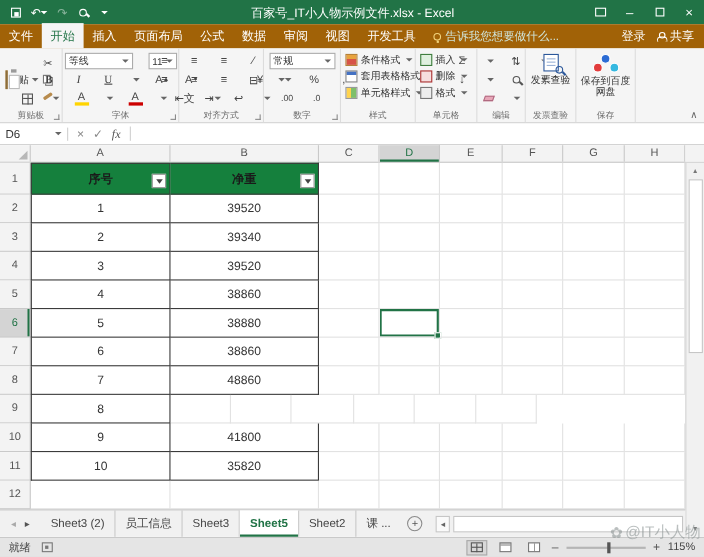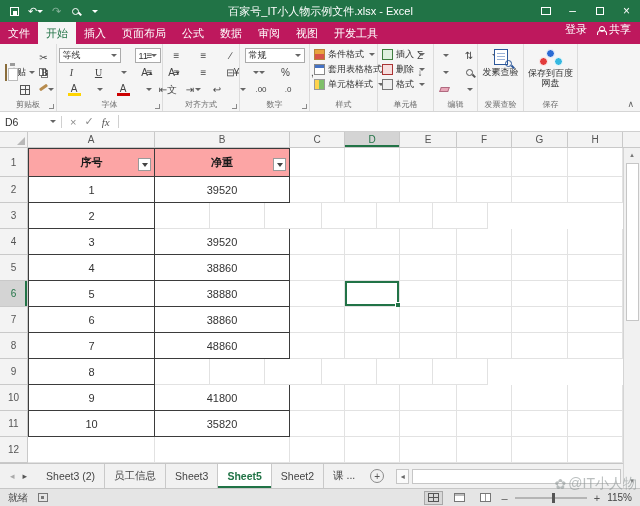--- a/index.html
+++ b/index.html
@@ -16,21 +16,21 @@
   .mag::after{content:"";position:absolute;width:4px;height:1.5px;background:currentColor;right:-4px;bottom:-1px;transform:rotate(45deg)}
   .smallcaret{display:inline-block;width:0;height:0;border-left:3px solid transparent;border-right:3px solid transparent;border-top:3px solid #fff}
   .dim{opacity:.45}
   .title{flex:1;text-align:center;font-size:11px;white-space:nowrap;overflow:hidden}
   .winctl{display:flex}
   .winbtn{width:27px;height:22px;display:flex;align-items:center;justify-content:center;font-size:12px;color:#fff}
   .maxbox{width:8px;height:8px;border:1px solid #fff}
   .ribopt{width:10px;height:8px;border:1px solid #fff;position:relative}
 
   
-  .tabrow{height:22px;background:#be185d;display:flex;align-items:flex-start;color:#fff}
+  .tabrow{height:22px;background:#a16207;display:flex;align-items:flex-end;color:#fff}
   .rtab{padding:4px 8px 4px;white-space:nowrap;font-size:11px}
   .rtab.active{background:#f5f5f5;color:#217346}
   .tellme{display:flex;align-items:center;gap:4px;margin-left:8px;color:#cfe3d8;padding-bottom:4px;white-space:nowrap;font-size:10.5px}
   .bulb{width:7px;height:7px;border:1px solid #f2d37c;border-radius:50%;position:relative}
   .bulb::after{content:"";position:absolute;left:2px;bottom:-3px;width:2px;height:2px;background:#f2d37c}
   .acct{margin-left:auto;display:flex;align-items:center;gap:10px;padding:0 9px 4px 0;white-space:nowrap}
   .person{width:8px;height:8px;position:relative;display:inline-block}
   .person::before{content:"";position:absolute;left:2px;top:0;width:4px;height:4px;border:1px solid #fff;border-radius:50%}
   .person::after{content:"";position:absolute;left:0;bottom:-1px;width:8px;height:4px;border:1px solid #fff;border-bottom:none;border-radius:4px 4px 0 0}
 
@@ -103,21 +103,21 @@
   .cap{width:17px;background:#f3f3f3}
   .cA{width:127px}.cB{width:135px}.cC{width:55px}.cD{width:55px}.cE{width:57px}.cF{width:55px}.cG{width:56px}.cH{width:55px}
   .grow{display:flex;height:26px}
   .grow.hr{height:29px}
   .rh{width:28px;background:#f3f3f3;border-right:1px solid #c9c9c9;border-bottom:1px solid #c9c9c9;display:flex;align-items:center;justify-content:center;font-size:10px;color:#555}
   .rhsel{background:#d4d4d4;color:#217346;box-shadow:inset -2px 0 0 #217346}
   .gcell{border-right:1px solid #e2e2e2;border-bottom:1px solid #e2e2e2;display:flex;align-items:center;justify-content:center;font-size:11px;color:#333;position:relative}
   .tc{border-right:1px solid #3b3b3b;border-bottom:1px solid #3b3b3b}
   .tl{border-left:1px solid #3b3b3b}
   .tt{border-top:1px solid #3b3b3b}
-  .th{background:#fca5a5;font-weight:bold;color:#1a1a1a}
+  .th{background:#15803d;font-weight:bold;color:#1a1a1a}
   .filterbtn{position:absolute;right:3px;bottom:5px;width:13px;height:13px;background:#fff;border:1px solid #9a9a9a;display:flex;align-items:center;justify-content:center}
   .fcaret{width:0;height:0;border-left:3px solid transparent;border-right:3px solid transparent;border-top:4px solid #444}
   .selcell{box-shadow:inset 0 0 0 2px #217346}
   .selcell::after{content:"";position:absolute;right:-2px;bottom:-2px;width:4px;height:4px;background:#217346;border:1px solid #fff}
   
   .vscroll{position:absolute;top:16px;right:0;bottom:0;width:17px;background:#f1f1f1;border-left:1px solid #d4d4d4;display:flex;flex-direction:column;align-items:center}
   .varrow{width:15px;height:14px;display:flex;align-items:center;justify-content:center;font-size:7px;color:#777}
   .vthumb{width:13px;height:158px;background:#fff;border:1px solid #c6c6c6;margin-top:1px}
   .vspace{flex:1}
   
@@ -187,20 +187,24 @@
   <div class="tabrow">
     <div class="rtab">文件</div>
     <div class="rtab active">开始</div>
     <div class="rtab">插入</div>
     <div class="rtab">页面布局</div>
     <div class="rtab">公式</div>
     <div class="rtab">数据</div>
     <div class="rtab">审阅</div>
     <div class="rtab">视图</div>
     <div class="rtab">开发工具</div>
+    <div class="tellme">
+        <span class="bulb"></span>
+        <span>告诉我您想要做什么...</span>
+      </div>
     <div class="acct">
       <span>登录</span>
       <span style="display:flex;align-items:center;gap:4px">
           <span class="person"></span>
           <span>共享</span>
         </span>
     </div>
   </div>
 
   <div class="ribbon">
@@ -456,20 +460,21 @@
       <div class="gcell cC"></div>
         <div class="gcell cD"></div>
         <div class="gcell cE"></div>
         <div class="gcell cF"></div>
         <div class="gcell cG"></div>
         <div class="gcell cH"></div>
     </div>
     <div class="grow">
       <div class="rh">3</div>
       <div class="gcell cA tc tl">2</div>
+      <div class="gcell cB tc">39340</div>
       <div class="gcell cC"></div>
         <div class="gcell cD"></div>
         <div class="gcell cE"></div>
         <div class="gcell cF"></div>
         <div class="gcell cG"></div>
         <div class="gcell cH"></div>
     </div>
     <div class="grow">
       <div class="rh">4</div>
       <div class="gcell cA tc tl">3</div>

